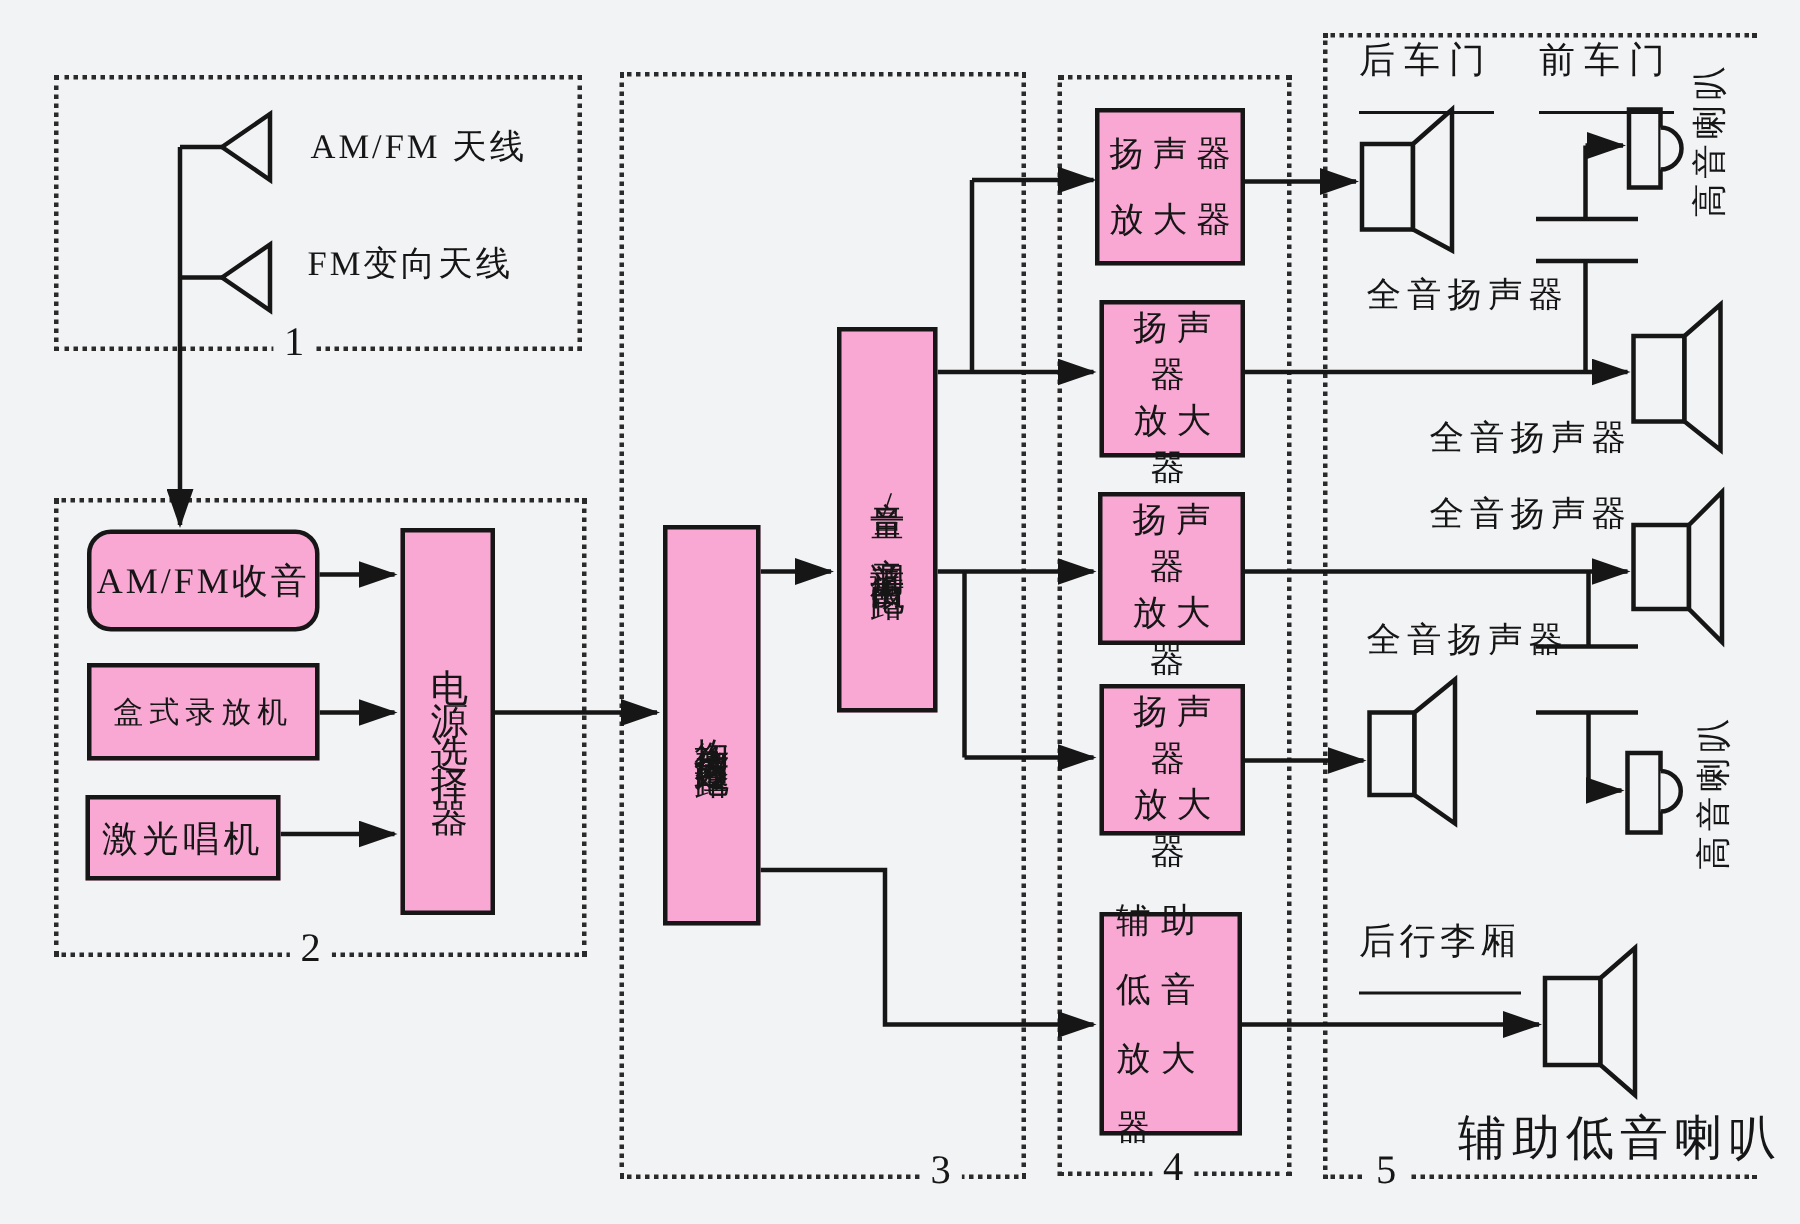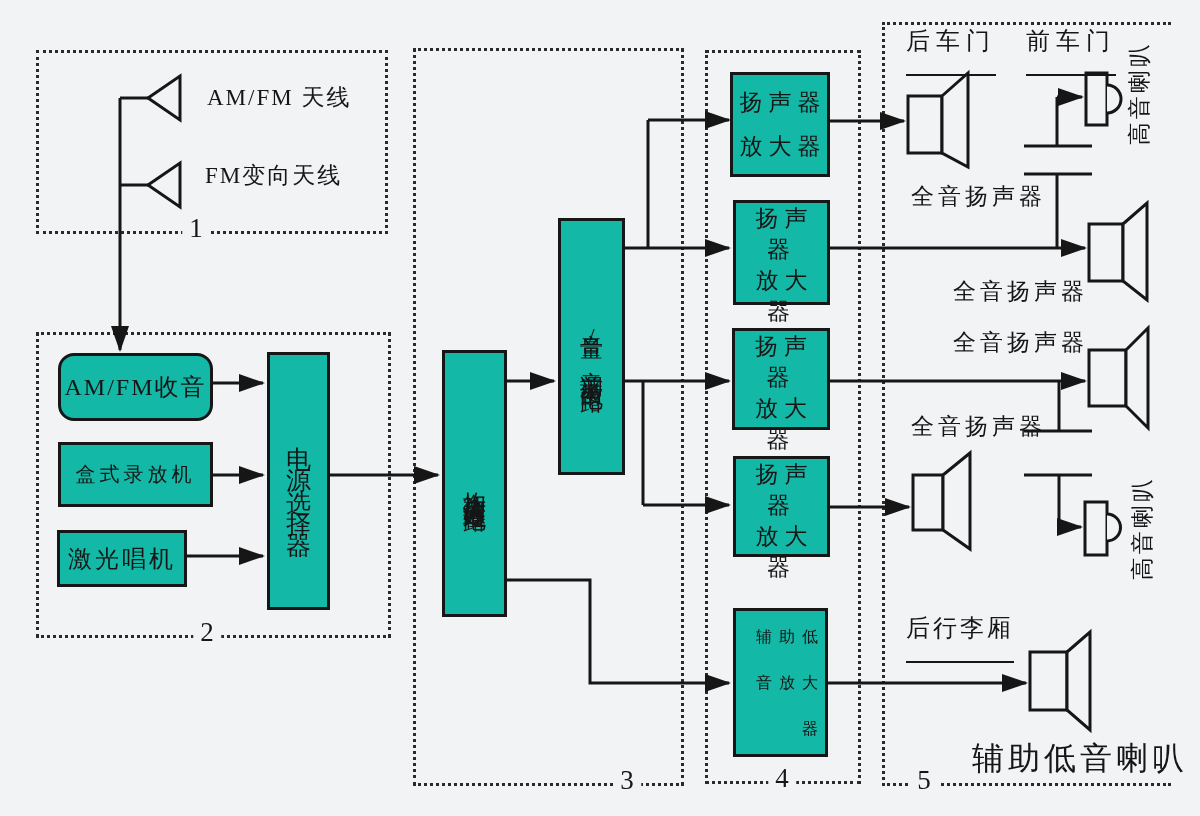--- a/index.html
+++ b/index.html
@@ -8,21 +8,21 @@
     background:#f2f3f5;color:#161616;
     font-family:"Liberation Serif","DejaVu Serif",serif;
   }
   .dashzone{position:absolute;border:3px dotted #2a2a2a;}
   .zone-num{
     position:absolute;transform:translate(-50%,-50%);
     background:#f2f3f5;padding:0 7px;font-size:27px;line-height:1;
     z-index:5;
   }
   .box{
-    position:absolute;border:3px solid #161616;background:#14b8a6;
+    position:absolute;border:3px solid #161616;background:#f9a8d4;
     display:flex;align-items:center;justify-content:center;
     text-align:center;z-index:4;box-sizing:border-box;
   }
   .h-label{position:absolute;z-index:4;white-space:nowrap;line-height:1.15;}
   .ul{border-bottom:2.5px solid #161616;padding-bottom:18px;font-family:Liberation Serif, serif;}
   .vtext{
     writing-mode:vertical-rl;text-orientation:upright;
   }
   .rot{transform:rotate(-90deg);transform-origin:center center;text-align:center;}
   .amp2line{flex-direction:column;justify-content:space-evenly;font-size:23px;letter-spacing:6px;}
@@ -164,21 +164,21 @@
   </div>
   <div class="box amp2line" style="left:732px;top:328px;width:98px;height:102px;">
     <span>扬声器</span>
     <span>放大器</span>
   </div>
   <div class="box amp2line" style="left:733px;top:456px;width:97px;height:101px;">
     <span>扬声器</span>
     <span>放大器</span>
   </div>
 
-  <div class="box" style="left:733px;top:608px;width:95px;height:149px;font-size:16px;letter-spacing:7px;line-height:46px;padding:2px 0 2px 8px;text-align:right;">
+  <div class="box" style="left:733px;top:608px;width:95px;height:149px;font-size:23px;letter-spacing:7px;line-height:46px;padding:2px 0 2px 8px;text-align:left;">
     <span>辅助低音放大器</span>
   </div>
 
   <div class="h-label ul" style="left:906px;top:28px;font-size:24px;letter-spacing:6px;">后车门</div>
   <div class="h-label ul" style="left:1026px;top:28px;font-size:24px;letter-spacing:6px;">前车门</div>
 
   <div class="h-label rot" style="left:1083px;top:80px;width:115px;font-size:23px;letter-spacing:3px;">高音喇叭</div>
   <div class="h-label rot" style="left:1086px;top:515px;width:115px;font-size:23px;letter-spacing:3px;">高音喇叭</div>
 
   <div class="h-label" style="left:911px;top:184px;font-size:23px;letter-spacing:4px;">全音扬声器</div>

